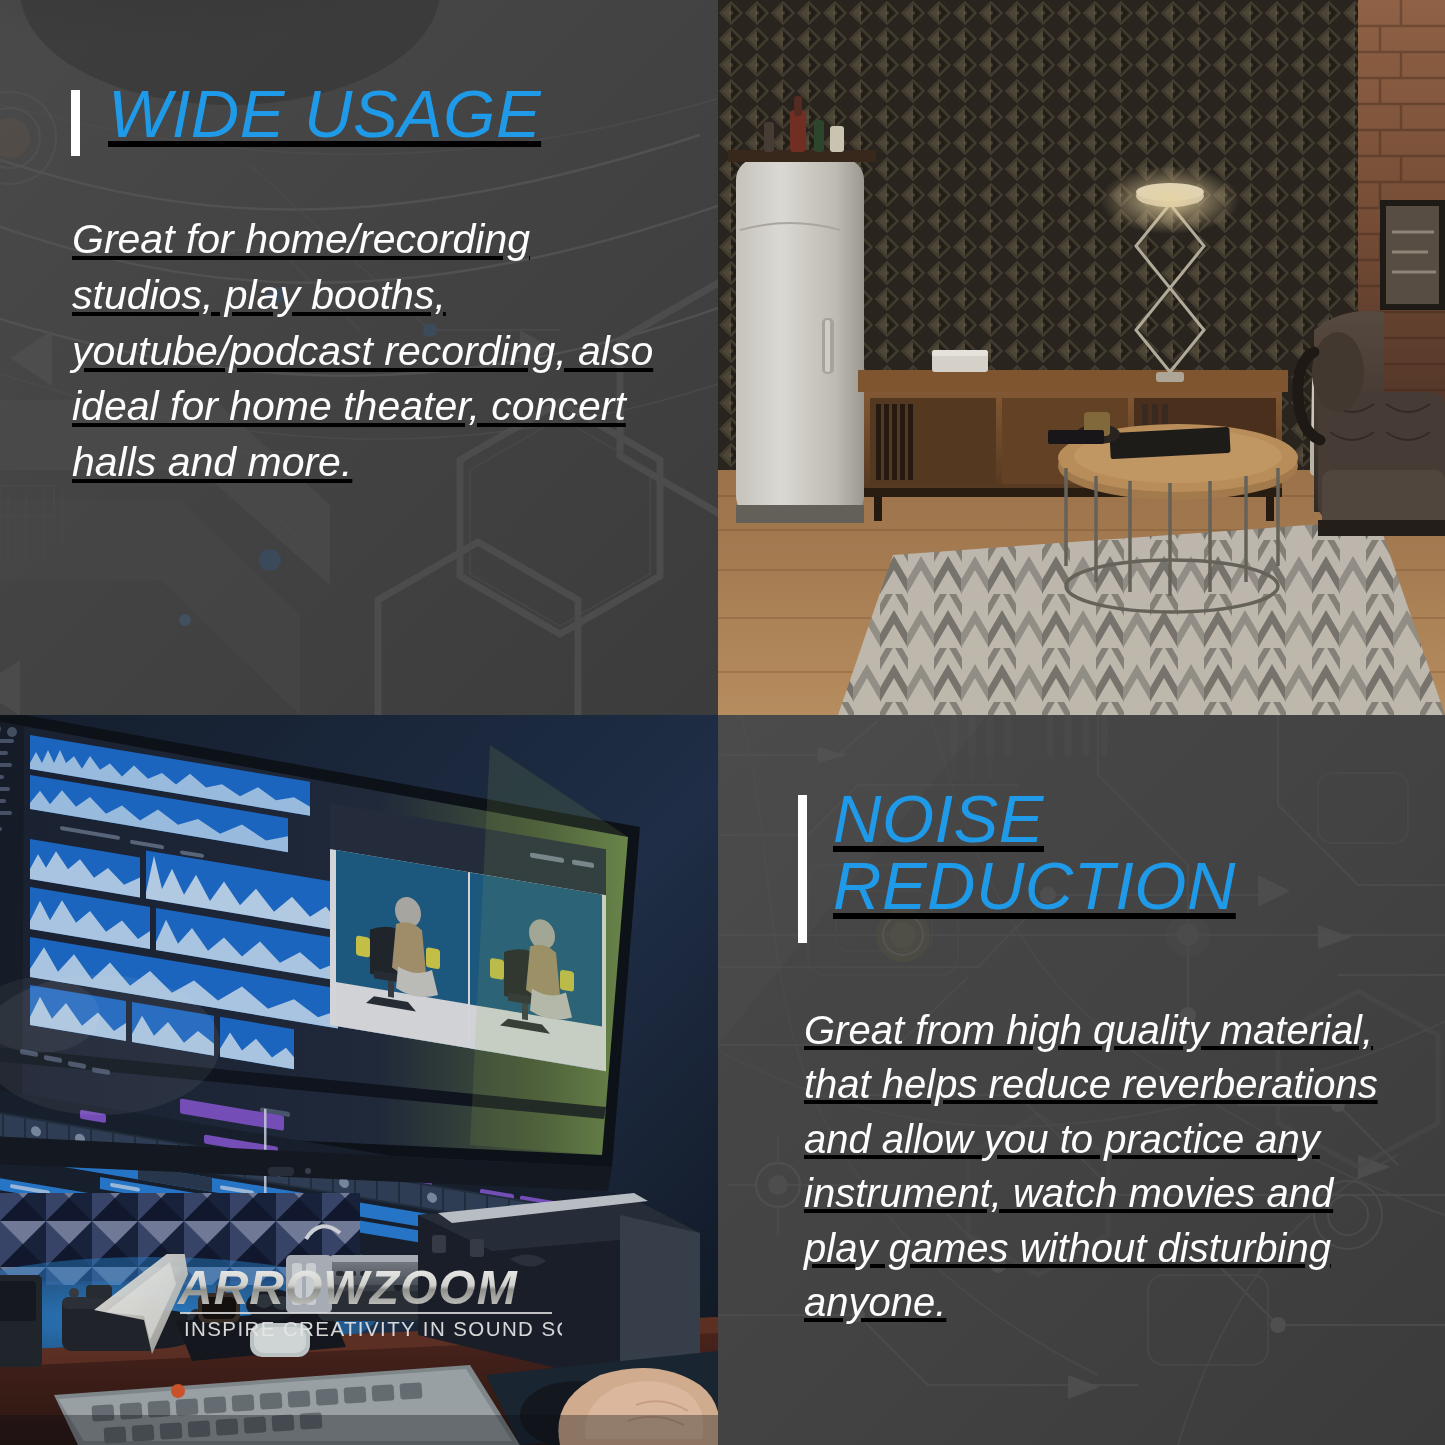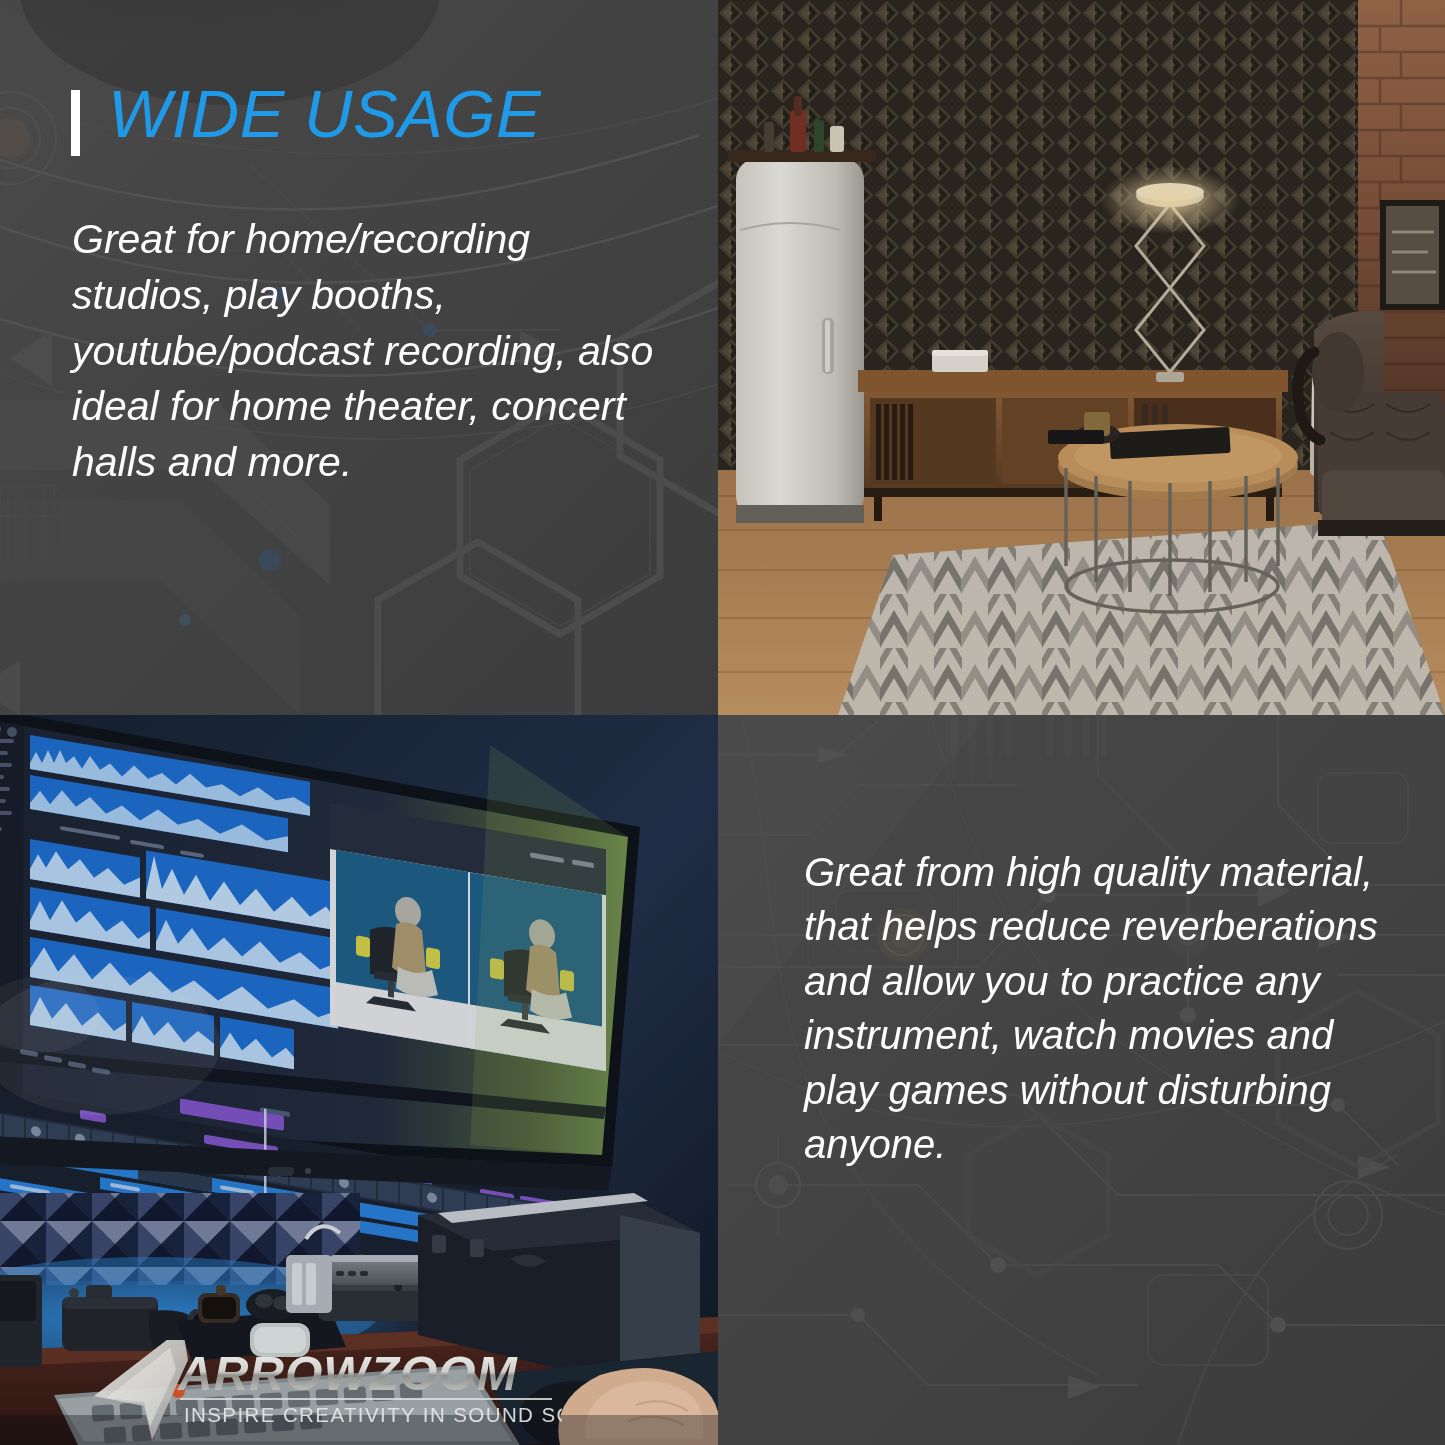--- a/index.html
+++ b/index.html
@@ -5,21 +5,21 @@
   * { margin:0; padding:0; box-sizing:border-box; }
   html,body { width:1445px; height:1445px; background:#3f3f3f; overflow:hidden;
               font-family:"Liberation Sans", sans-serif; }
 
   .board { position:relative; width:1445px; height:1445px;
            display:grid;
            grid-template-columns:718px 727px;
            grid-template-rows:715px 730px; }
 
   
-  .panel { position:relative; overflow:hidden; background:#0f172a; }
+  .panel { position:relative; overflow:hidden; background:#0f172a;text-decoration:underline; }
 
   .tx-bg { position:absolute; inset:0; overflow:hidden; }
   .tx-bg svg { position:absolute; }
 
   .panel-inner { position:relative; z-index:5; height:100%;
                  display:flex; flex-direction:column; }
 
   .heading-row { display:flex; align-items:flex-start; }
   .accent-bar { background:#ffffff; flex:0 0 auto; }
   .heading { color:#1f9ae8; font-style:italic; font-weight:400;
@@ -38,21 +38,21 @@
   #p-noise .panel-inner { padding:70px 0 0 80px; }
   #p-noise .accent-bar { width:9px; height:148px; margin:10px 26px 0 0; }
   #p-noise .heading { font-size:67px; }
   #p-noise .body-copy { font-size:40px; margin:60px 0 0 6px; max-width:600px; }
 
   
   .photo { position:relative; overflow:hidden; }
   .photo svg { position:absolute; inset:0; width:100%; height:100%; display:block; }
 
   
-  .logo { position:absolute; left:92px; top:1340px; width:470px; height:100px;
+  .logo { position:absolute; left:92px; top:1254px; width:470px; height:100px;
           z-index:40;text-align:right; }
   .logo svg { width:100%; height:100%; display:block; }
 </style>
 </head>
 <body>
 
 <div class="board">
 
   <div class="panel" id="p-wide">
     <div class="tx-bg">
@@ -728,20 +728,27 @@
         <g fill="none" stroke="#494949" stroke-width="5" opacity=".6">
           <polygon points="560,320 640,276 720,320 720,408 640,452 560,408"></polygon>
           <polygon points="250,440 320,400 390,440 390,520 320,560 250,520"></polygon>
         </g>
 
         <path d="M0 0 L 270 0 L 0 330 Z" fill="#ffffff" opacity=".018"></path>
       </svg>
     </div>
 
     <div class="panel-inner">
+      <div class="heading-row">
+        <div class="accent-bar"></div>
+        <div>
+          <div class="heading">NOISE</div>
+          <div class="heading">REDUCTION</div>
+        </div>
+      </div>
       <p class="body-copy">Great from high quality material, that helps reduce reverberations and allow you to practice any instrument, watch movies and play games without disturbing anyone.</p>
     </div>
   </div>
 
   <div class="logo">
     <svg viewBox="0 0 470 100">
       <defs>
         <linearGradient id="lgmetal" x1="0" y1="0" x2="0" y2="1">
           <stop offset="0%" stop-color="#f4f4f2"></stop>
           <stop offset="46%" stop-color="#cfcfcc"></stop>

